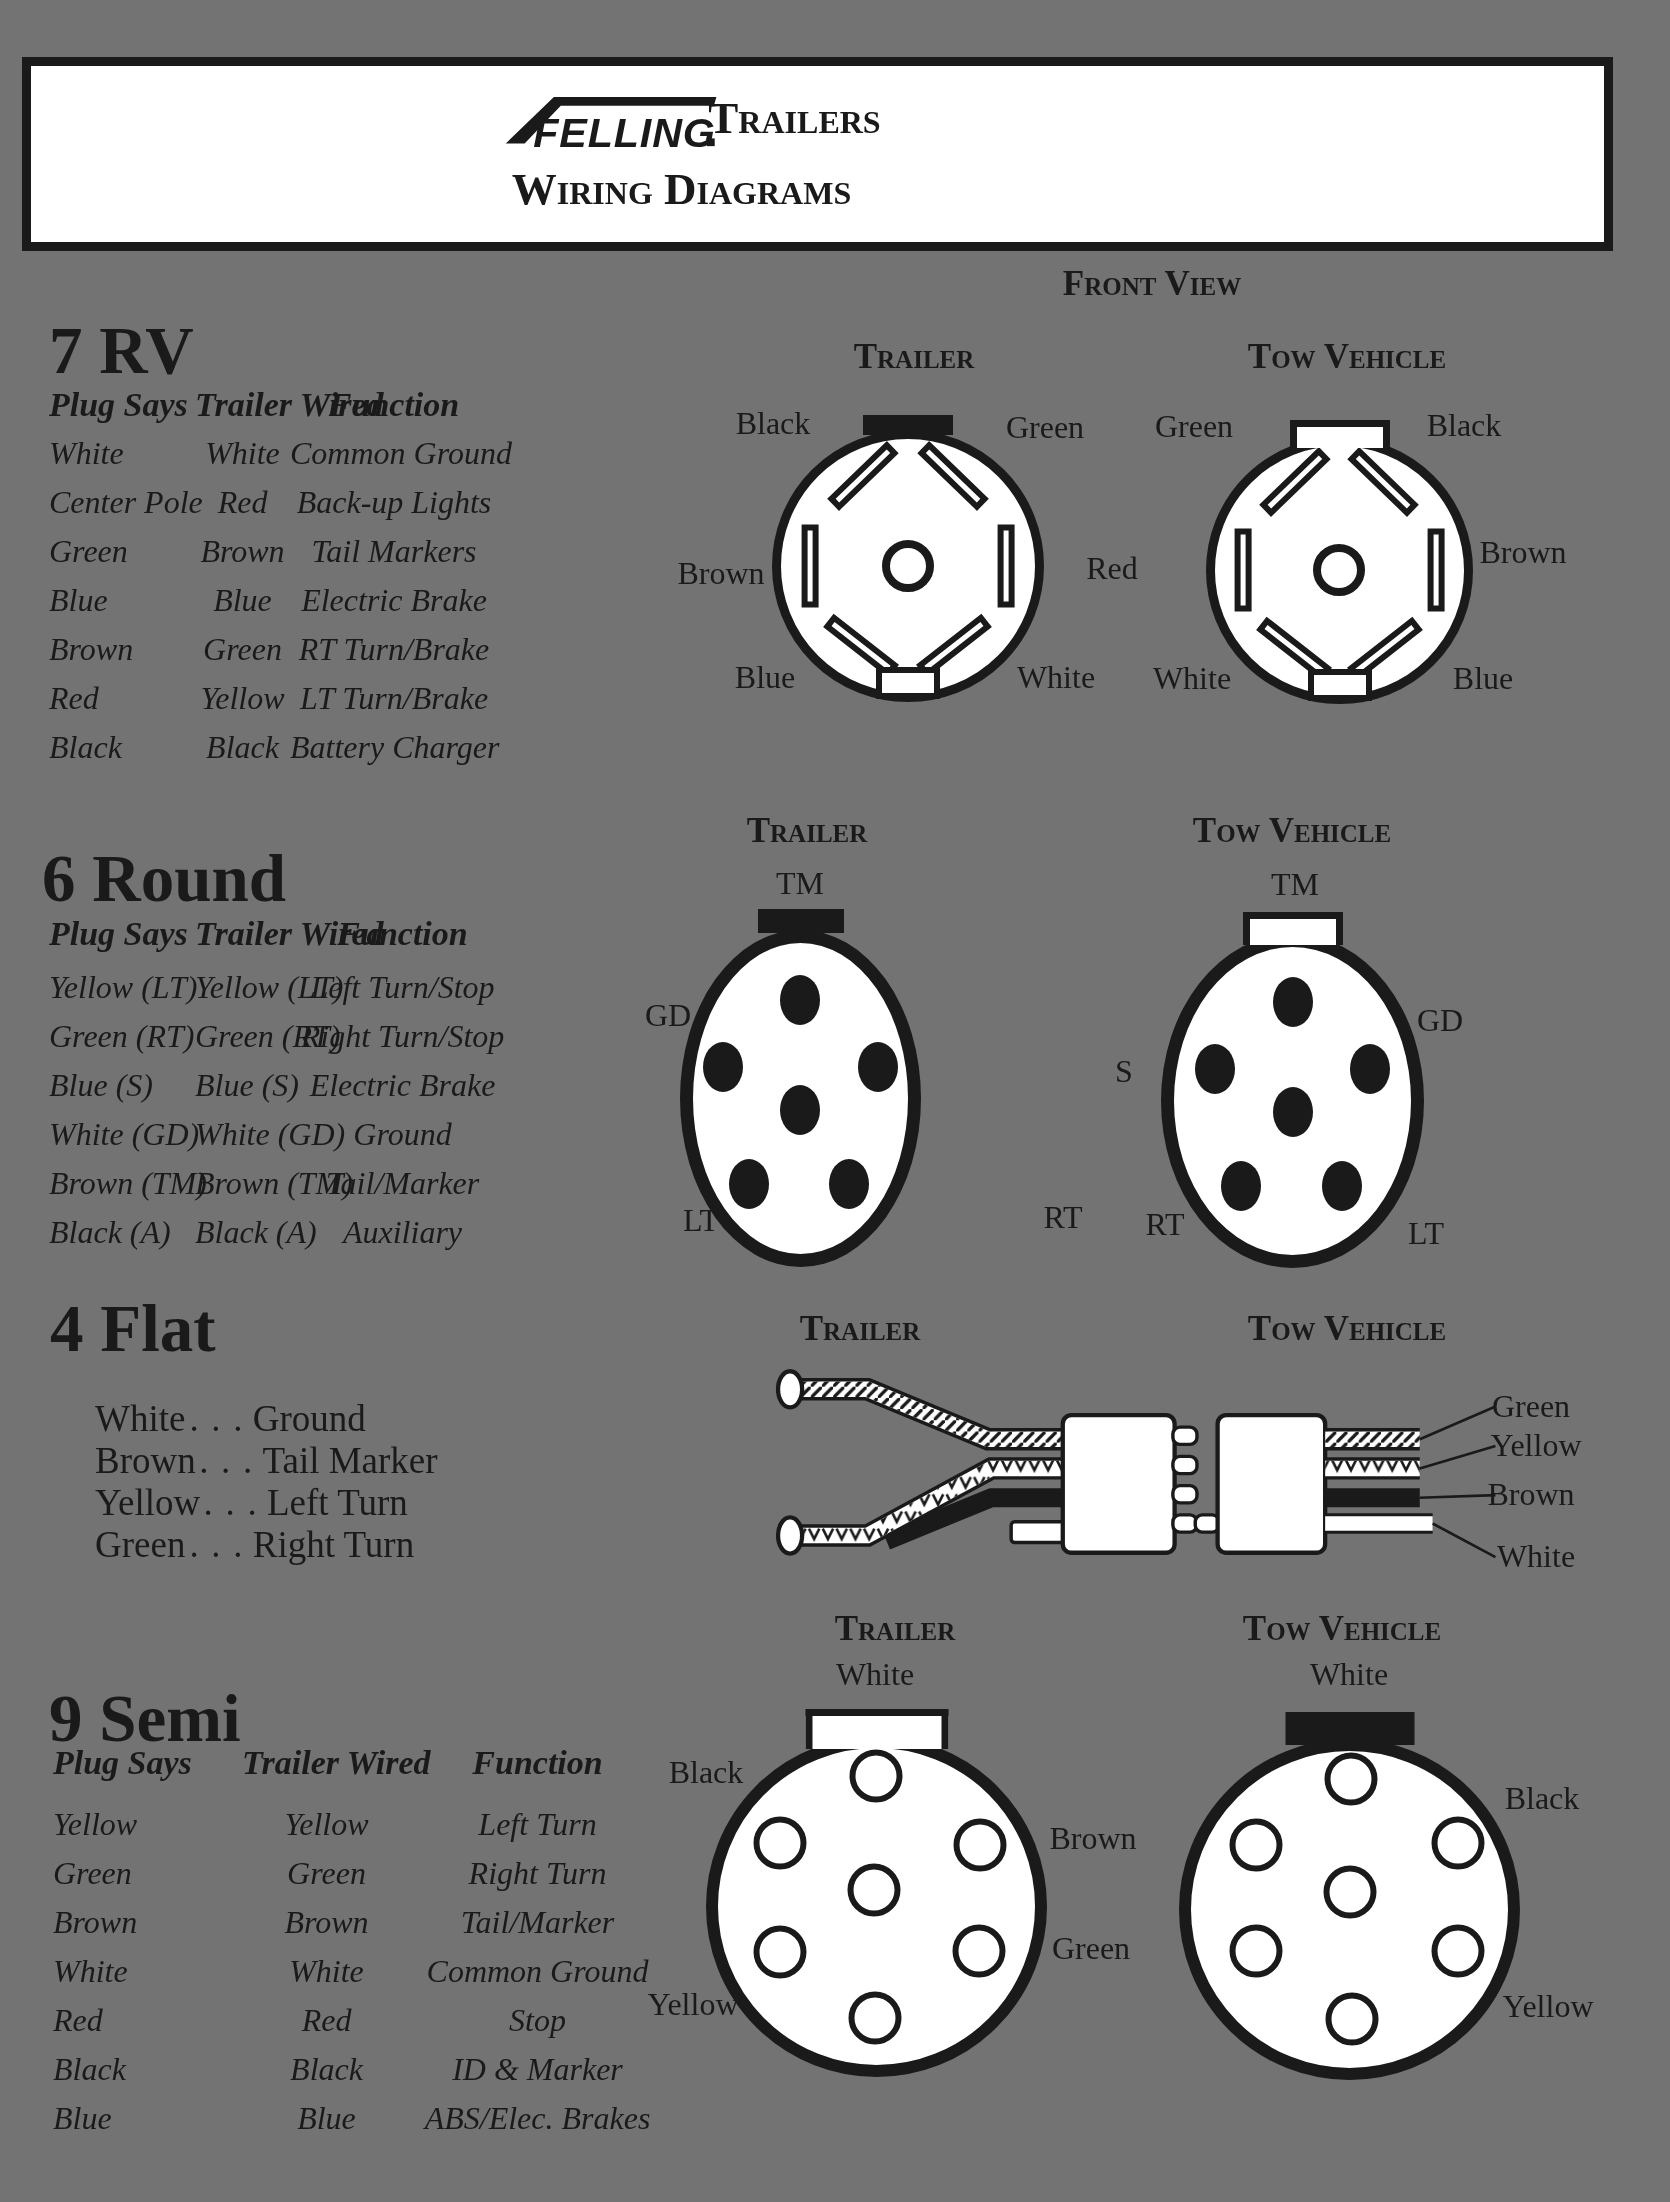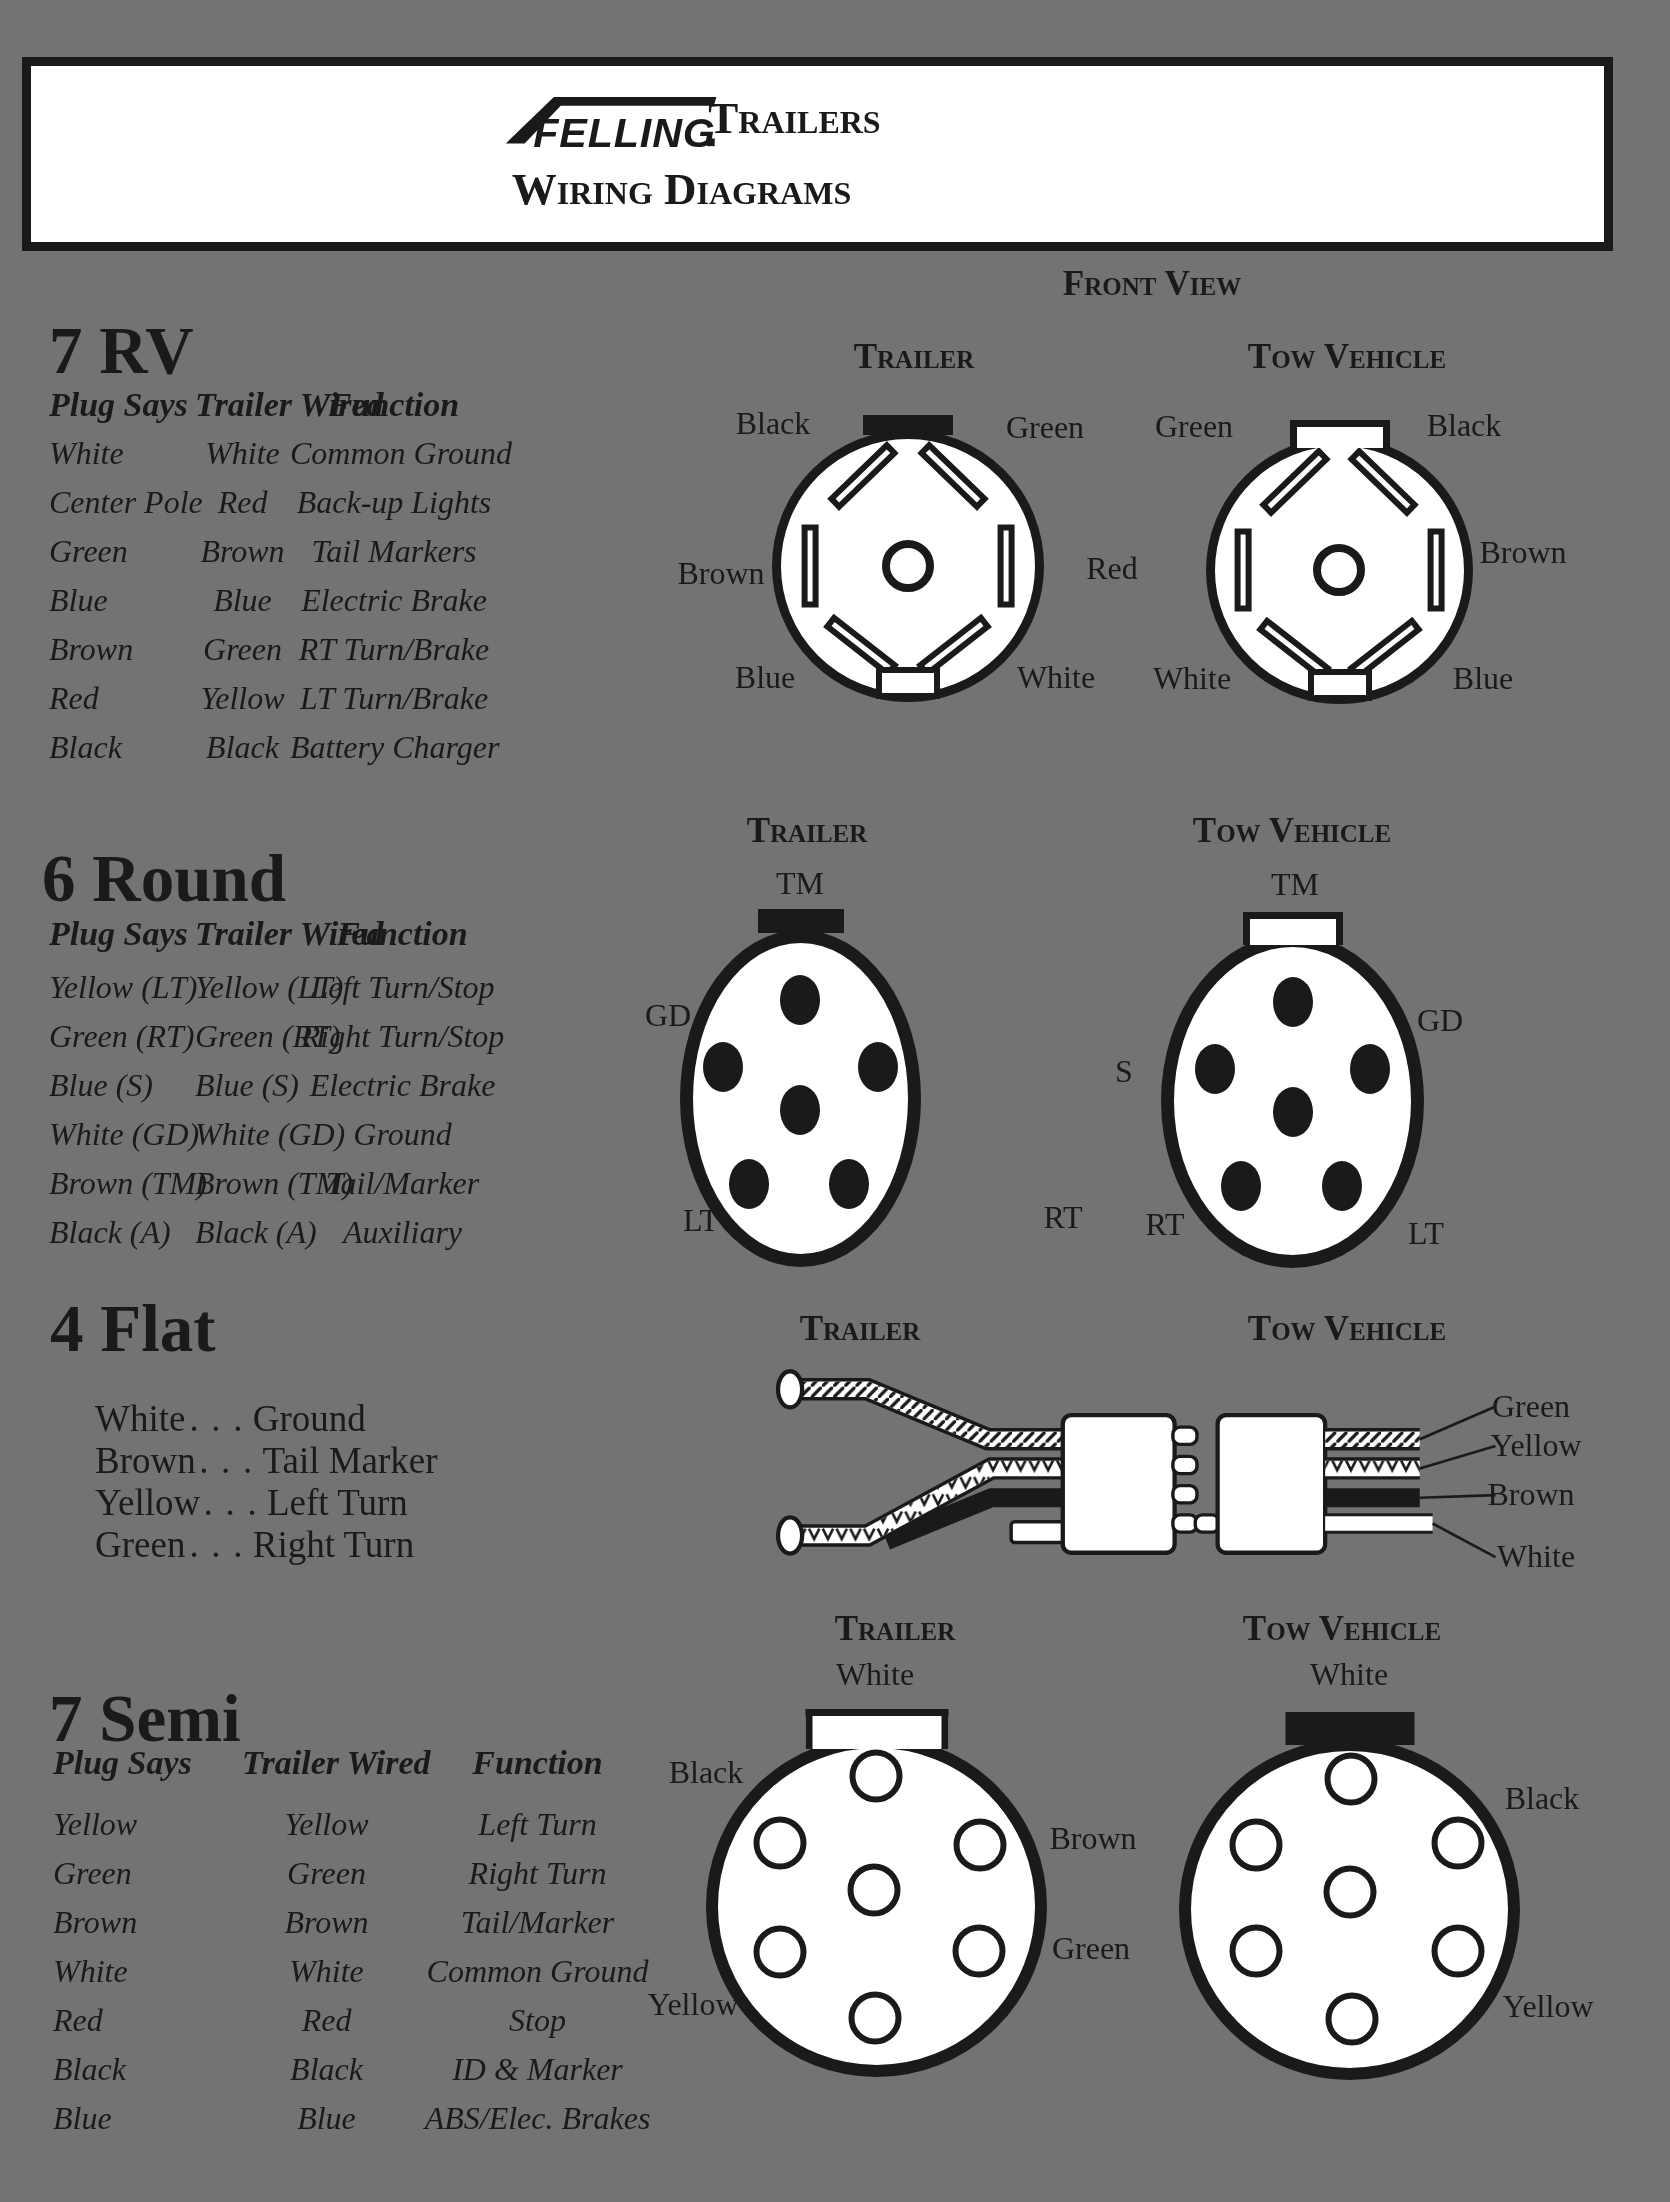--- a/index.html
+++ b/index.html
@@ -302,21 +302,21 @@
       <path d="M760,168 L848,165" fill="none" stroke="#1a1a1a" stroke-width="3"></path>
       <path d="M775,198 L848,237" fill="none" stroke="#1a1a1a" stroke-width="3"></path>
     </g>
   </svg>
 
   <span class="abs c lbl" style="left:1531px;top:1406px">Green</span>
   <span class="abs c lbl" style="left:1536px;top:1445px">Yellow</span>
   <span class="abs c lbl" style="left:1531px;top:1494px">Brown</span>
   <span class="abs c lbl" style="left:1536px;top:1556px">White</span>
 
-  <div class="abs title" style="left:49px;top:1685px">7 Semi</div>
+  <div class="abs title" style="left:49px;top:1685px">9 Semi</div>
 
   <div class="wtable t-s7" style="left:53px;top:1738px">
     <div class="trow thead gap15">
       <span>Plug Says</span>
       <span>Trailer Wired</span>
       <span>Function</span>
     </div>
     <div class="trow">
         <span>Yellow</span>
         <span>Yellow</span>

